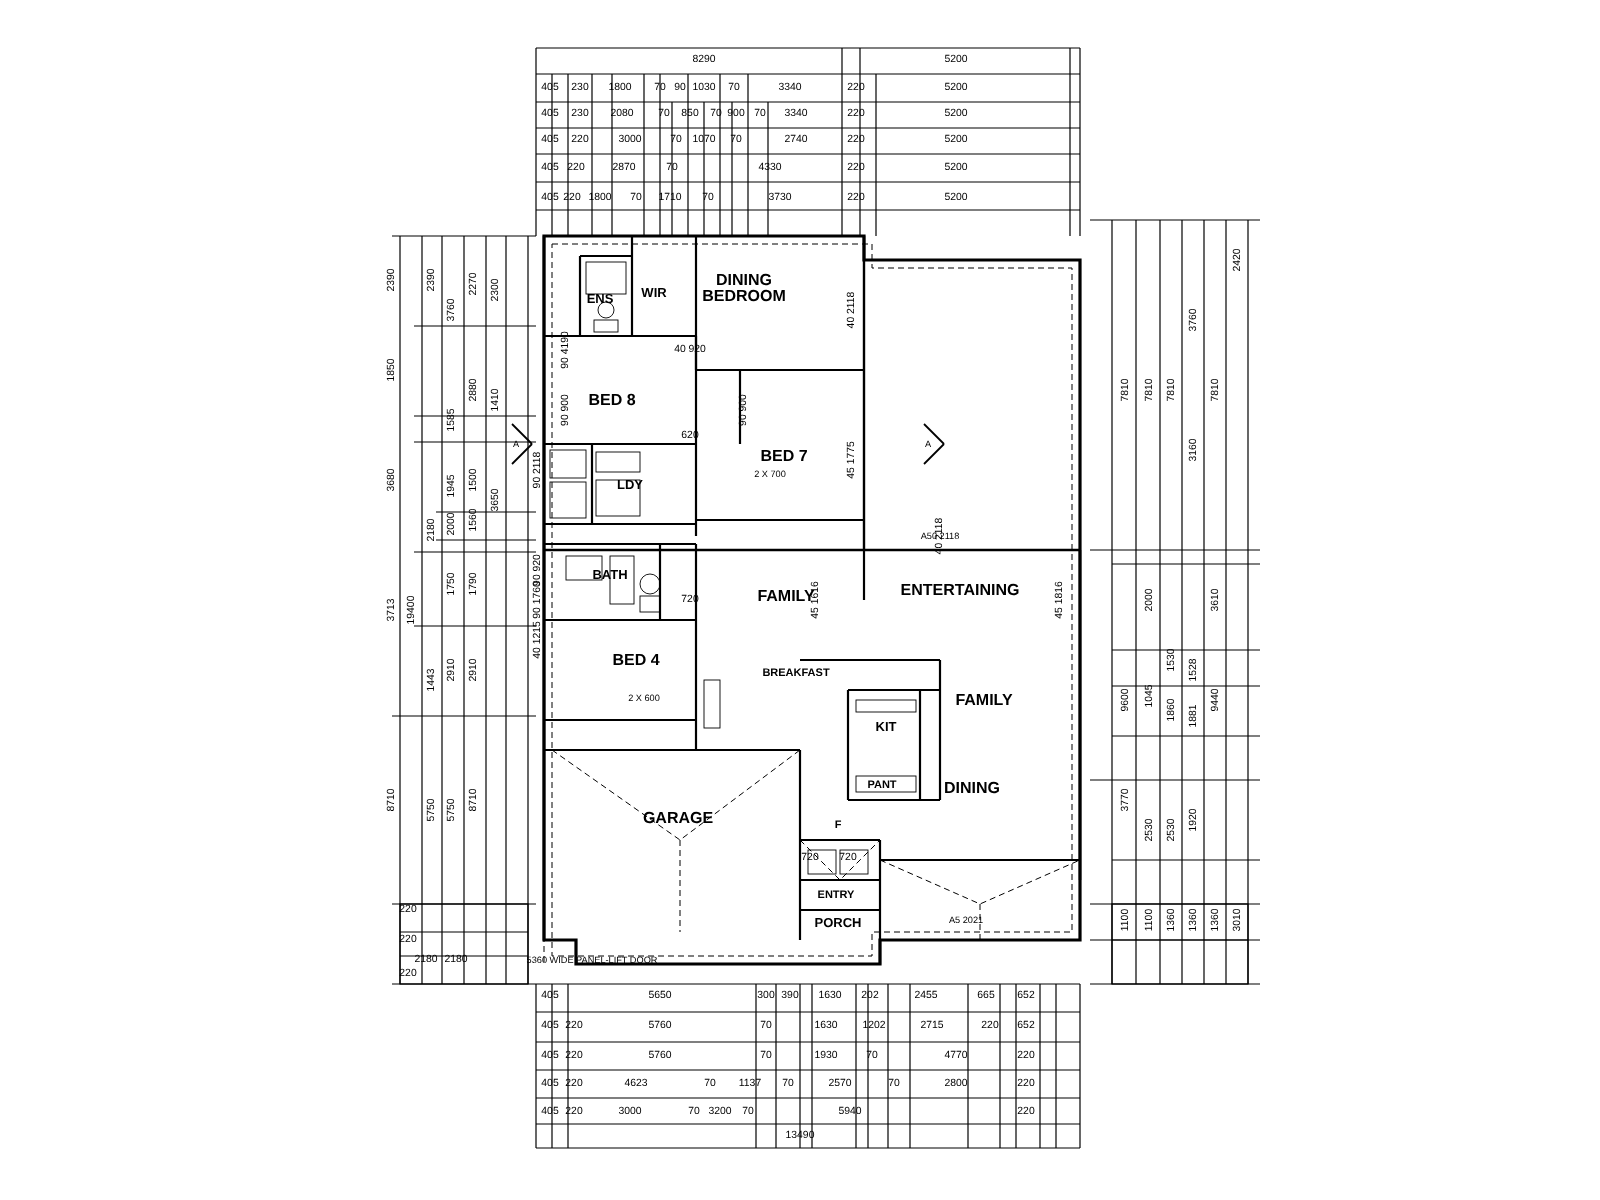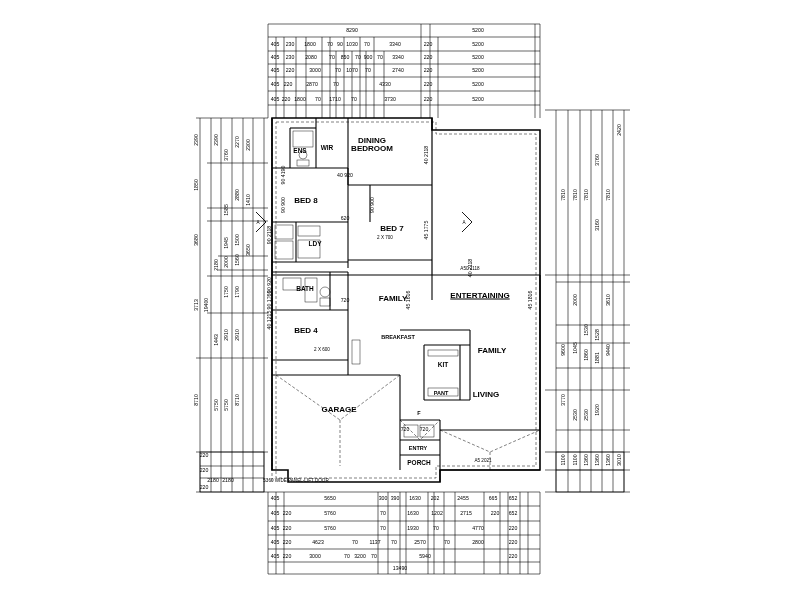--- a/index.html
+++ b/index.html
@@ -219,26 +219,26 @@
   </svg>
 
   <div id="rooms">
       <div class="lbl room" style="left: 372px; top: 145px; transform: translate(-50%, -50%); width: 62px; white-space: normal; text-align: center; line-height: 1.05;">DINING BEDROOM</div>
       <div class="lbl room small" style="left: 327px; top: 147px; transform: translate(-50%, -50%);">WIR</div>
       <div class="lbl room small" style="left: 300px; top: 150px; transform: translate(-50%, -50%);">ENS</div>
       <div class="lbl room" style="left: 306px; top: 200px; transform: translate(-50%, -50%);">BED 8</div>
       <div class="lbl room" style="left: 392px; top: 228px; transform: translate(-50%, -50%);">BED 7</div>
       <div class="lbl room small" style="left: 315px; top: 243px; transform: translate(-50%, -50%);">LDY</div>
       <div class="lbl room small" style="left: 305px; top: 288px; transform: translate(-50%, -50%);">BATH</div>
-      <div class="lbl room" style="left: 306px; top: 330px; transform: translate(-50%, -50%);">BED 4</div>
+      <div class="lbl room" style="left: 318px; top: 330px; transform: translate(-50%, -50%);">BED 4</div>
       <div class="lbl room" style="left: 393px; top: 298px; transform: translate(-50%, -50%);">FAMILY</div>
-      <div class="lbl room" style="left: 480px; top: 295px; transform: translate(-50%, -50%); text-decoration: underline;">ENTERTAINING</div>
+      <div class="lbl room" style="left: 480px; top: 295px; transform: translate(-50%, -50%);">ENTERTAINING</div>
       <div class="lbl room" style="left: 492px; top: 350px; transform: translate(-50%, -50%);">FAMILY</div>
       <div class="lbl room small" style="left: 443px; top: 364px; transform: translate(-50%, -50%);">KIT</div>
-      <div class="lbl room" style="left: 486px; top: 394px; transform: translate(-50%, -50%);">LIVING</div>
+      <div class="lbl room" style="left: 486px; top: 394px; transform: translate(-50%, -50%);">DINING</div>
       <div class="lbl room" style="left: 339px; top: 409px; transform: translate(-50%, -50%);">GARAGE</div>
       <div class="lbl room small" style="left: 419px; top: 462px; transform: translate(-50%, -50%);">PORCH</div>
       <div class="lbl room tiny" style="left: 398px; top: 337px; transform: translate(-50%, -50%);">BREAKFAST</div>
       <div class="lbl room tiny" style="left: 418px; top: 448px; transform: translate(-50%, -50%);">ENTRY</div>
       <div class="lbl room tiny" style="left: 419px; top: 413px; transform: translate(-50%, -50%);">F</div>
       <div class="lbl room tiny" style="left: 441px; top: 393px; transform: translate(-50%, -50%);">PANT</div>
     </div>
   <div id="notes">
       <div class="lbl note" style="left: 296px; top: 480px; transform: translate(-50%, -50%);">5360 WIDE PANEL-LIFT DOOR</div>
       <div class="lbl note" style="left: 483px; top: 460px; transform: translate(-50%, -50%);">A5 2021</div>

